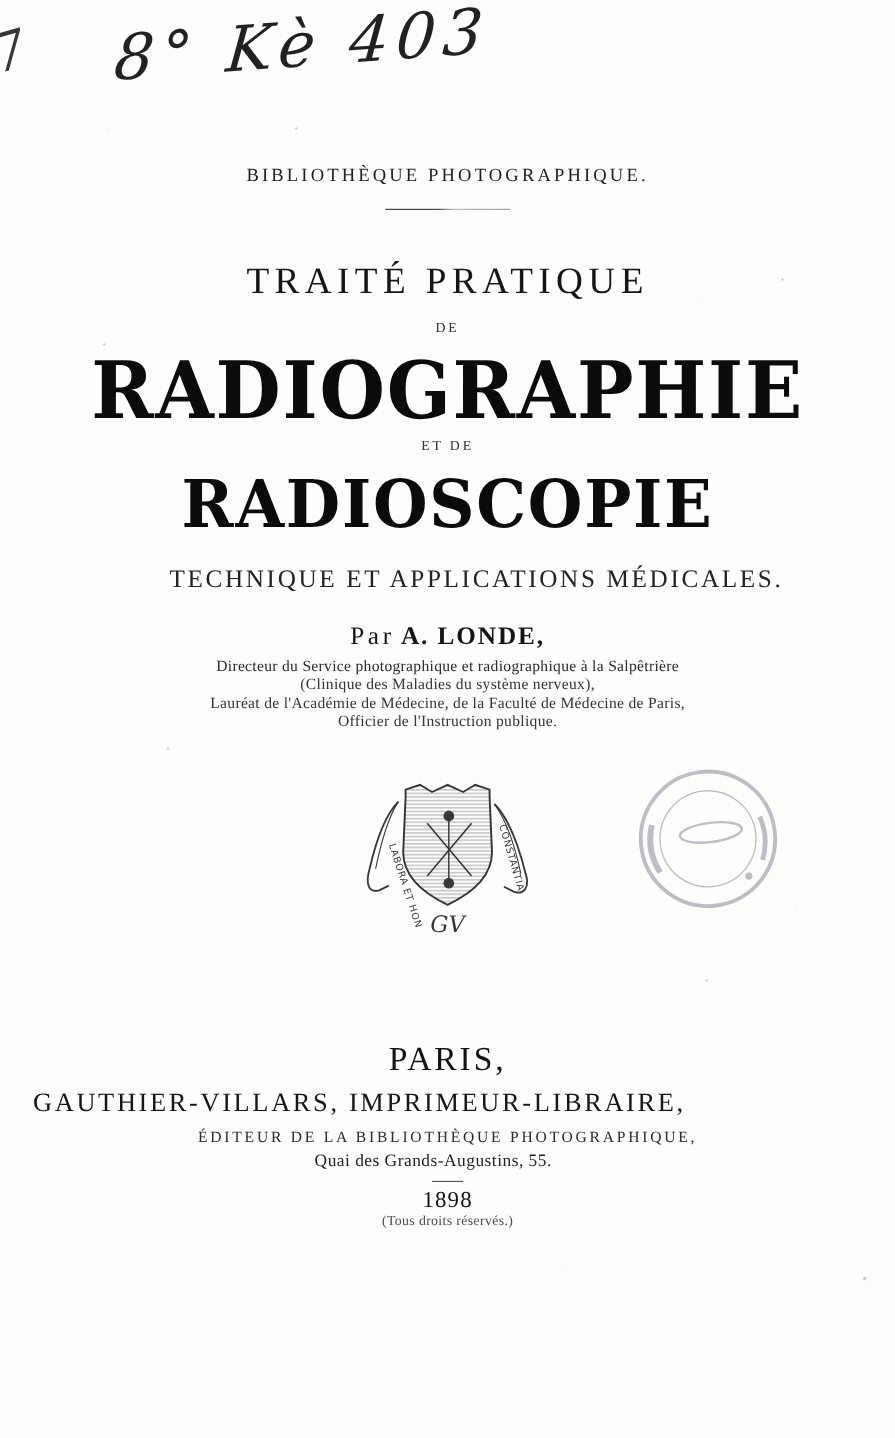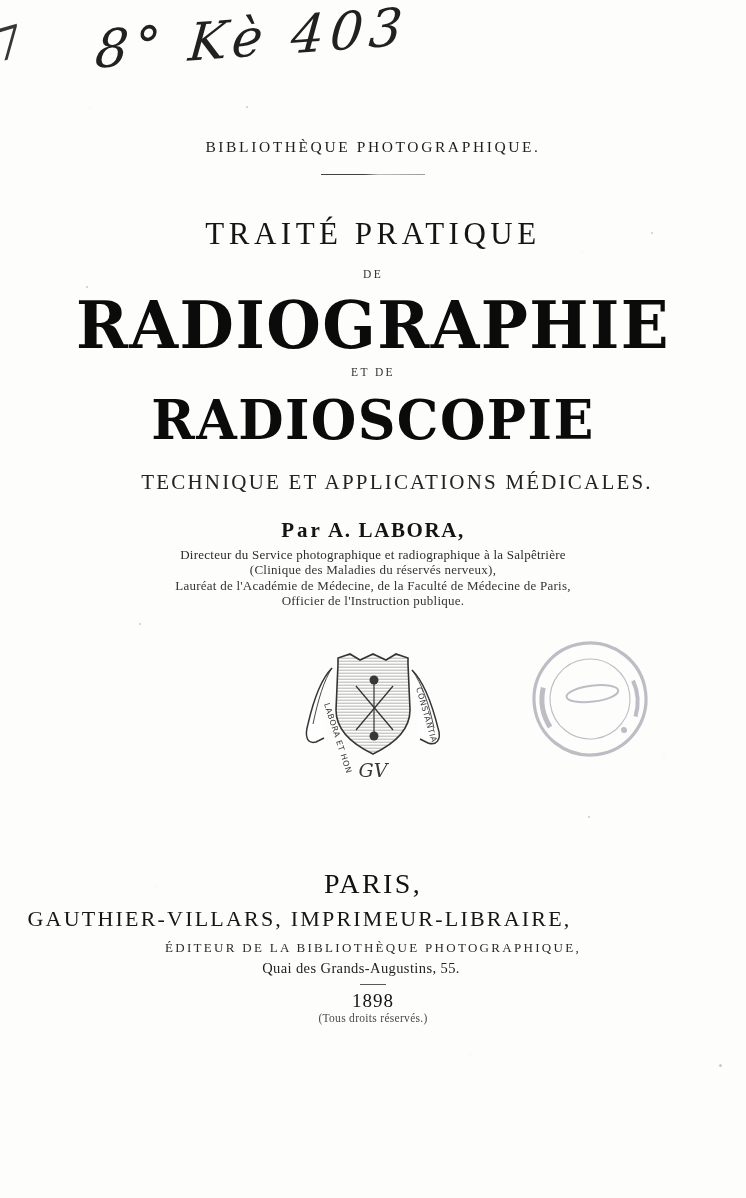--- a/index.html
+++ b/index.html
@@ -137,21 +137,21 @@
 
   
   .author {
     position: absolute;
     top: 518px; left: 0; width: 746px;
     font-size: 21px;
     color: #141414;
   }
   .author .par {
     letter-spacing: 3px;
-    font-weight: bold;
+    font-weight: normal;
     margin-top: 40px;
   }
   .author .name {
     letter-spacing: 1.6px;
     font-weight: bold;
   }
   .credits {
     position: absolute;
     top: 547px; left: 0; width: 746px;
     font-size: 13px;
@@ -259,25 +259,25 @@
 
   <div class="t-traite center">TRAITÉ PRATIQUE</div>
   <div class="t-de center">DE</div>
   <div class="t-radiographie center">RADIOGRAPHIE</div>
   <div class="t-etde center">ET DE</div>
   <div class="t-radioscopie center">RADIOSCOPIE</div>
   <div class="t-subtitle center">TECHNIQUE ET APPLICATIONS MÉDICALES.</div>
 
   <div class="author center">
     <span class="par">Par</span>
-    <span class="name">A. LABORA,</span>
+    <span class="name">A. LONDE,</span>
   </div>
   <div class="credits center">
     <div class="c1">Directeur du Service photographique et radiographique à la Salpêtrière</div>
-    <div class="c2">(Clinique des Maladies du réservés nerveux),</div>
+    <div class="c2">(Clinique des Maladies du système nerveux),</div>
     <div class="c3">Lauréat de l'Académie de Médecine, de la Faculté de Médecine de Paris,</div>
     <div class="c4">Officier de l'Instruction publique.</div>
   </div>
 
   <svg class="emblem" viewBox="0 0 150 142">
     <defs>
       <pattern id="hatch" width="3" height="3" patternUnits="userSpaceOnUse">
         <path d="M0 2.2 H3" stroke="#222" stroke-width="0.7" opacity="0.55"></path>
       </pattern>
     </defs>

